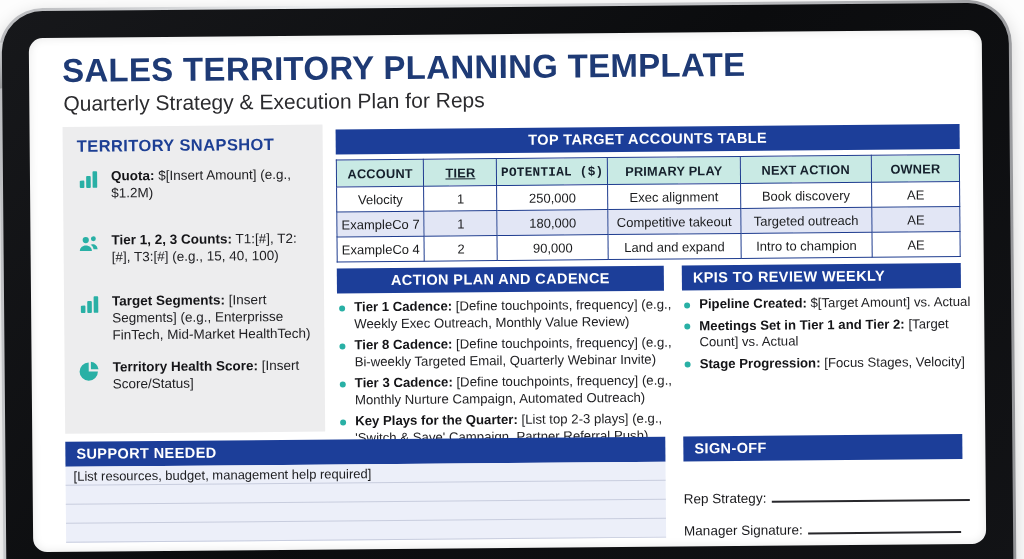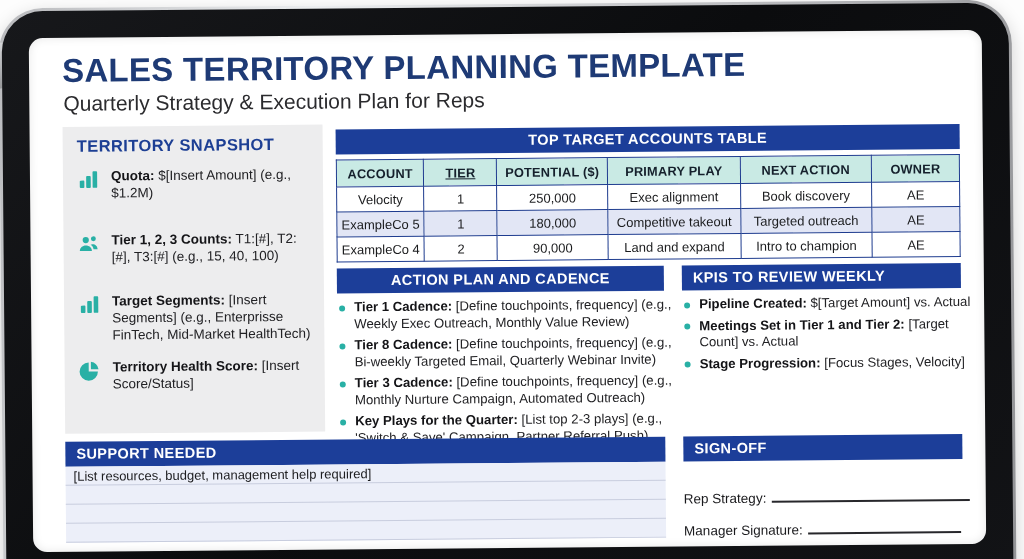--- a/index.html
+++ b/index.html
@@ -82,21 +82,21 @@
   .acct-table th,.acct-table td{
     border:1.6px solid #1e3c8f;text-align:center;padding:0 2px;
     overflow:hidden;white-space:nowrap;
   }
   .acct-table th{
     height:26px;background:#c9eae4;font-size:12.8px;font-weight:bold;color:#15202c;
     letter-spacing:.2px;
   }
   .acct-table td{height:24px;background:#ffffff;}
   .acct-table tr.alt td{background:#e2e6f5;}
-  .c0{width:13.9%;} .c1{width:11.5%;text-decoration:underline;} .c2{width:17.8%;}
+  .c0{width:13.9%;} .c1{width:11.5%;text-decoration:underline;} .c2{width:17.8%;font-family:Liberation Mono, monospace;}
   .c3{width:21.5%;} .c4{width:21.3%;} .c5{width:14.0%;}
 
   
   .bullets{position:absolute;margin:0;padding:0;list-style:none;}
   .bullets.action{left:306px;top:264px;width:352px;}
   .bullets.kpi{left:651px;top:264px;width:306px;}
   .bullets li{
     position:relative;padding-left:17px;margin-bottom:5px;
     font-size:13.2px;line-height:16.5px;color:#222225;
   }
@@ -207,21 +207,21 @@
         <tbody>
           <tr>
             <td>Velocity</td>
             <td>1</td>
             <td>250,000</td>
             <td>Exec alignment</td>
             <td>Book discovery</td>
             <td>AE</td>
           </tr>
           <tr class="alt">
-            <td>ExampleCo 5</td>
+            <td>ExampleCo 7</td>
             <td>1</td>
             <td>180,000</td>
             <td>Competitive takeout</td>
             <td>Targeted outreach</td>
             <td>AE</td>
           </tr>
           <tr>
             <td>ExampleCo 4</td>
             <td>2</td>
             <td>90,000</td>

